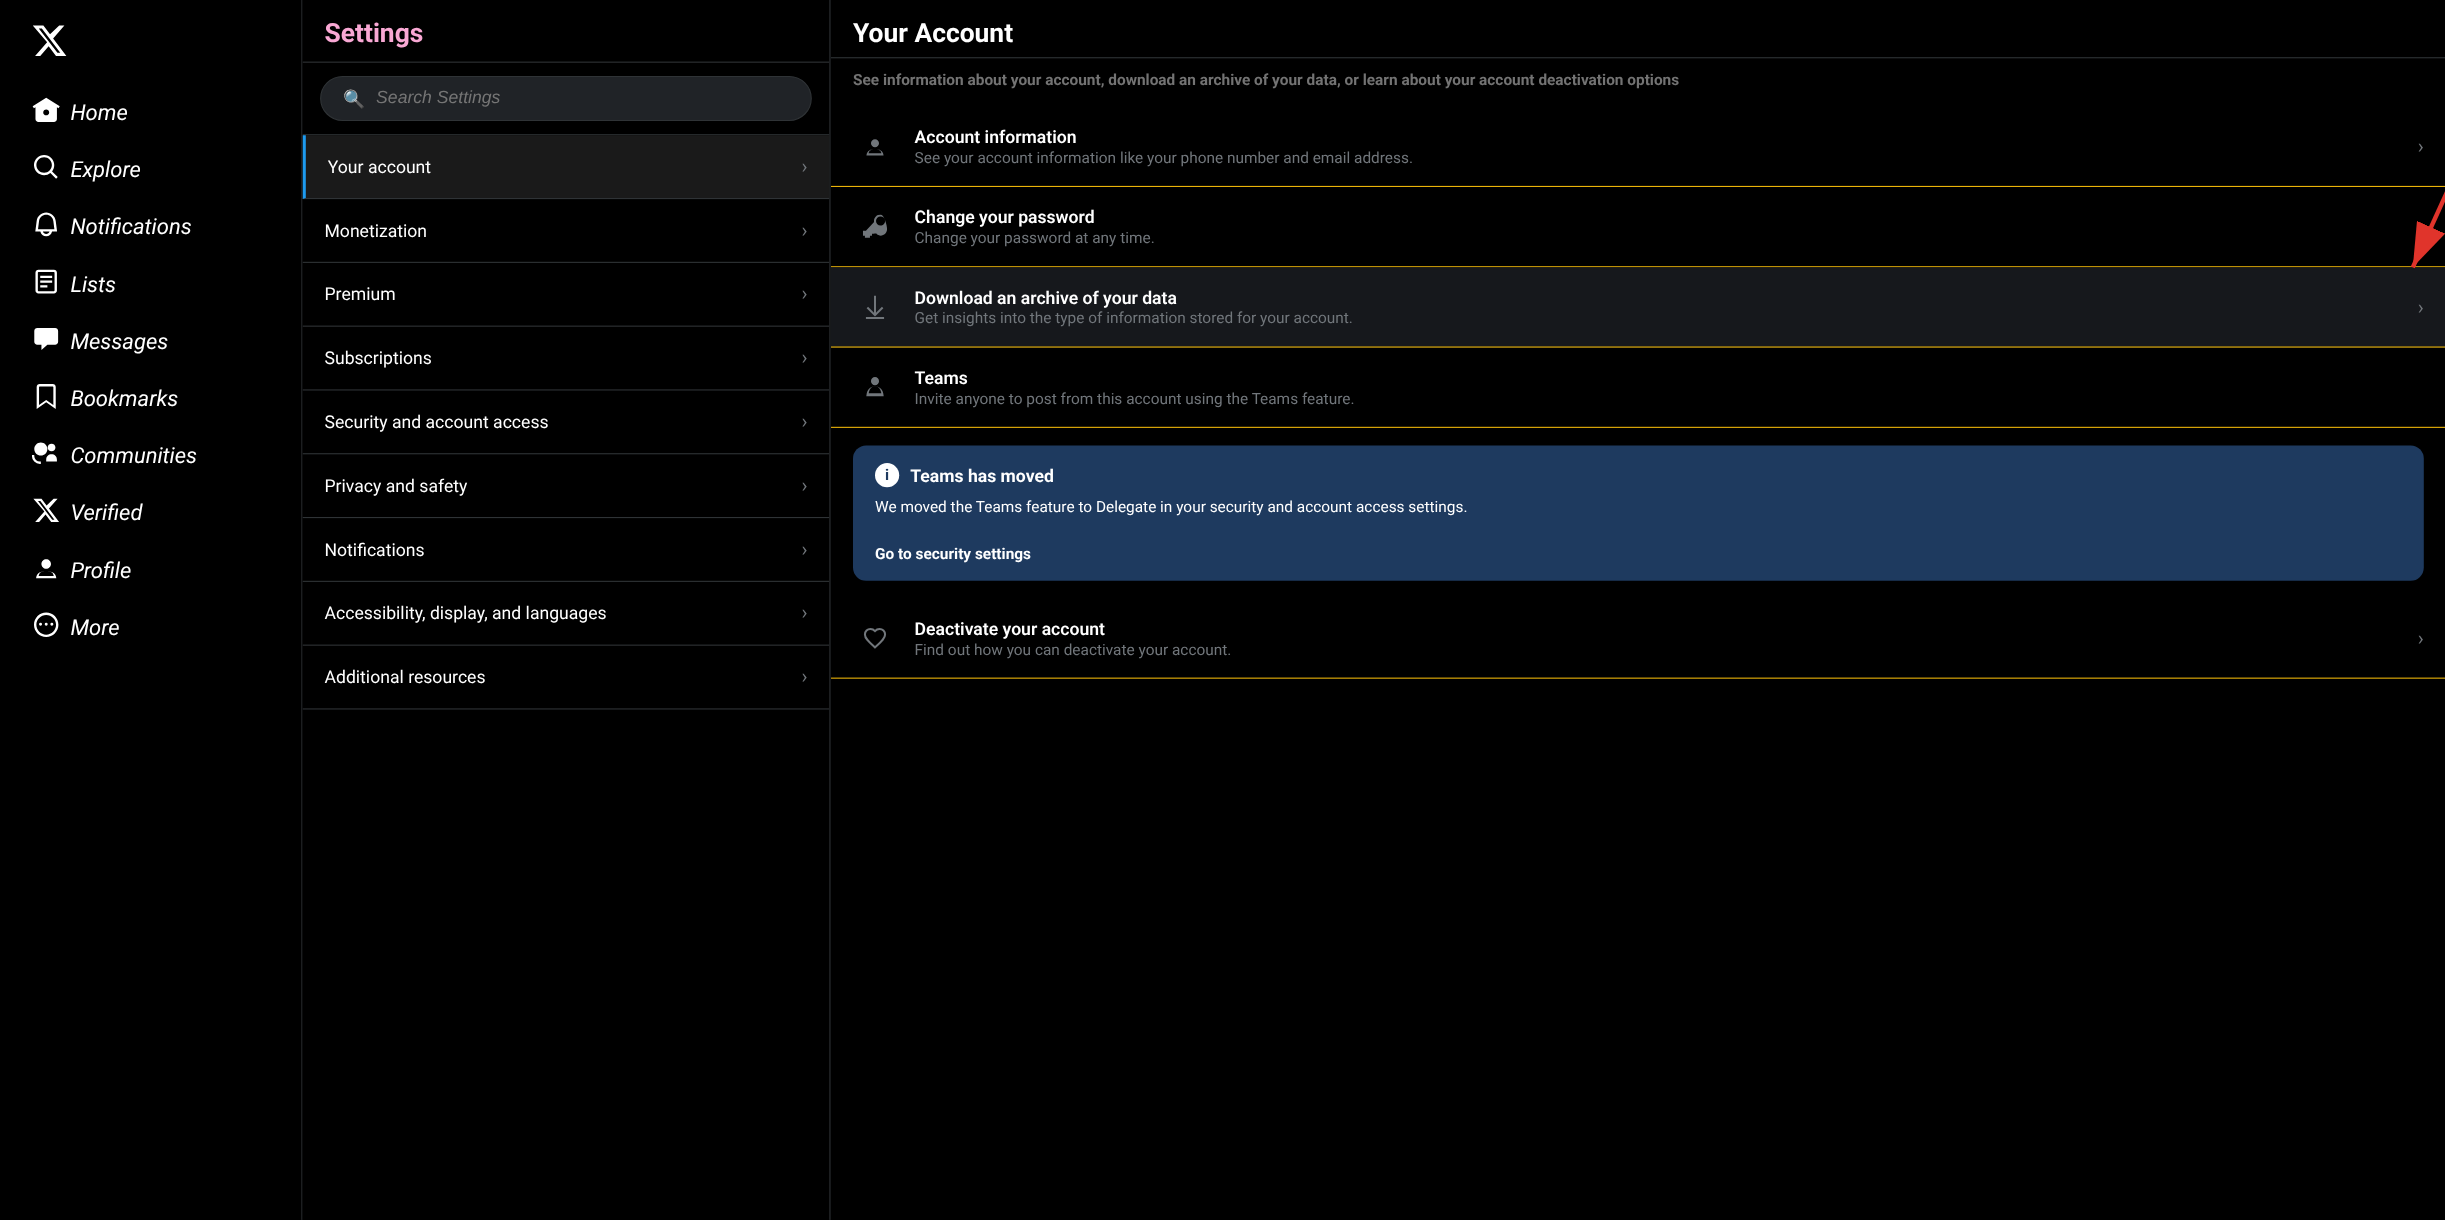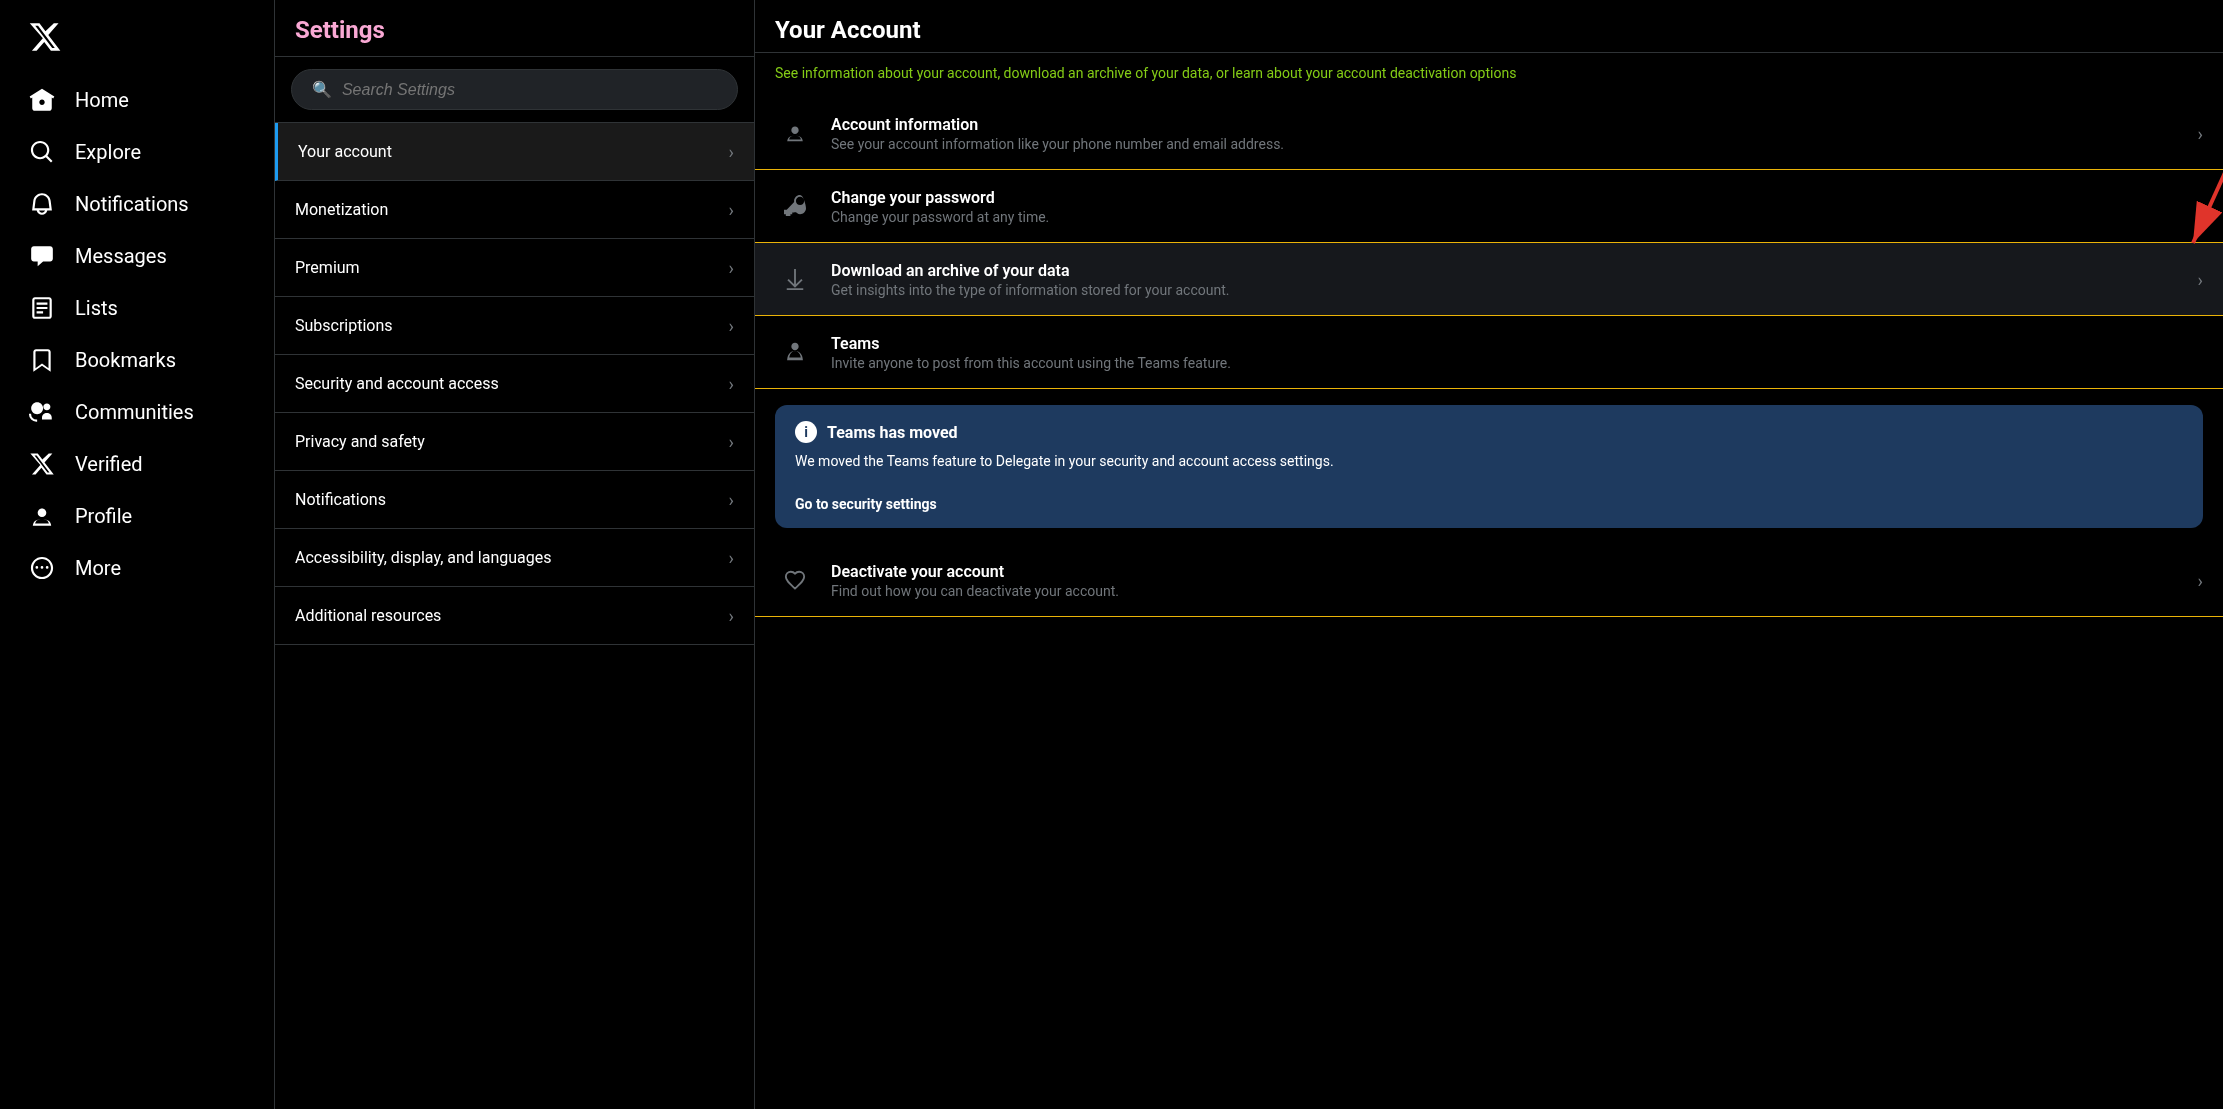--- a/index.html
+++ b/index.html
@@ -31,30 +31,31 @@
     }
 
     .sidebar-logo svg {
       width: 34px;
       height: 34px;
       fill: #fff;
     }
 
     .sidebar-item {
       display: flex;
-      align-items: center;
-      gap: 19px;
+      align-items: flex-end;
+      gap: 8px;
       padding: 12px 16px;
       border-radius: 9999px;
       cursor: pointer;
       font-size: 20px;
       font-weight: 400;
       color: #fff;
       transition: background 0.15s;
       text-decoration: none;
+      font-style: italic;
     }
 
     .sidebar-item .icon {
       width: 28px;
       height: 28px;
       display: flex;
       align-items: center;
       justify-content: center;
       flex-shrink: 0;
     }
@@ -146,22 +147,22 @@
     .main-header {
       padding: 16px 20px 8px;
       font-size: 24px;
       font-weight: 700;
       color: #fff;
       border-bottom: 1px solid #2f3336;
     }
 
     .main-subtitle {
       font-size: 14px;
-      font-weight: 400;
-      color: #84cc16;
+      font-weight: 700;
+      color: #737373;
       padding: 12px 20px 0;
     }
 
     .account-menu-item {
       display: flex;
       align-items: center;
       gap: 16px;
       padding: 16px 20px;
       cursor: pointer;
       border-bottom: 1px solid #eab308;
@@ -286,33 +287,33 @@
       <svg width="26" height="26" viewBox="0 0 24 24" fill="currentColor">
           <path d="M19.993 9.042C19.48 5.017 16.054 2 11.996 2s-7.49 3.021-7.999 7.051L2.866 18H7.1c.463 2.282 2.481 4 4.9 4s4.437-1.718 4.9-4h4.236l-1.143-8.958zM12 20c-1.306 0-2.417-.835-2.829-2h5.658c-.412 1.165-1.523 2-2.829 2zm-6.866-4l.847-6.698C6.364 6.272 8.941 4 11.996 4s5.627 2.268 6.013 5.295L18.864 16H5.134z"></path>
         </svg>
     </span>
     <span class="label">Notifications</span>
   </div>
 
   <div class="sidebar-item">
     <span class="icon">
       <svg width="26" height="26" viewBox="0 0 24 24" fill="currentColor">
+          <path d="M3 4.5C3 3.119 4.119 2 5.5 2h13C19.881 2 21 3.119 21 4.5v15c0 1.381-1.119 2.5-2.5 2.5h-13C4.119 22 3 20.881 3 19.5v-15zM5.5 4c-.276 0-.5.224-.5.5v15c0 .276.224.5.5.5h13c.276 0 .5-.224.5-.5v-15c0-.276-.224-.5-.5-.5h-13zM7 7h10v2H7V7zm0 4h10v2H7v-2zm0 4h6v2H7v-2z"></path>
+        </svg>
+    </span>
+    <span class="label">Lists</span>
+  </div>
+
+  <div class="sidebar-item">
+    <span class="icon">
+      <svg width="26" height="26" viewBox="0 0 24 24" fill="currentColor">
           <path d="M1.998 5.5c0-1.381 1.119-2.5 2.5-2.5h15c1.381 0 2.5 1.119 2.5 2.5v9c0 1.381-1.119 2.5-2.5 2.5H13l-5 4.5V17h-3.5c-1.381 0-2.5-1.119-2.5-2.5v-9z"></path>
         </svg>
     </span>
     <span class="label">Messages</span>
-  </div>
-
-  <div class="sidebar-item">
-    <span class="icon">
-      <svg width="26" height="26" viewBox="0 0 24 24" fill="currentColor">
-          <path d="M3 4.5C3 3.119 4.119 2 5.5 2h13C19.881 2 21 3.119 21 4.5v15c0 1.381-1.119 2.5-2.5 2.5h-13C4.119 22 3 20.881 3 19.5v-15zM5.5 4c-.276 0-.5.224-.5.5v15c0 .276.224.5.5.5h13c.276 0 .5-.224.5-.5v-15c0-.276-.224-.5-.5-.5h-13zM7 7h10v2H7V7zm0 4h10v2H7v-2zm0 4h6v2H7v-2z"></path>
-        </svg>
-    </span>
-    <span class="label">Lists</span>
   </div>
 
   <div class="sidebar-item">
     <span class="icon">
       <svg width="26" height="26" viewBox="0 0 24 24" fill="currentColor">
           <path d="M4 4.5C4 3.12 5.119 2 6.5 2h11C18.881 2 20 3.12 20 4.5v18.44l-8-5.71-8 5.71V4.5zM6.5 4c-.276 0-.5.22-.5.5V19.56l6-4.29 6 4.29V4.5c0-.28-.224-.5-.5-.5h-11z"></path>
         </svg>
     </span>
     <span class="label">Bookmarks</span>
   </div>

